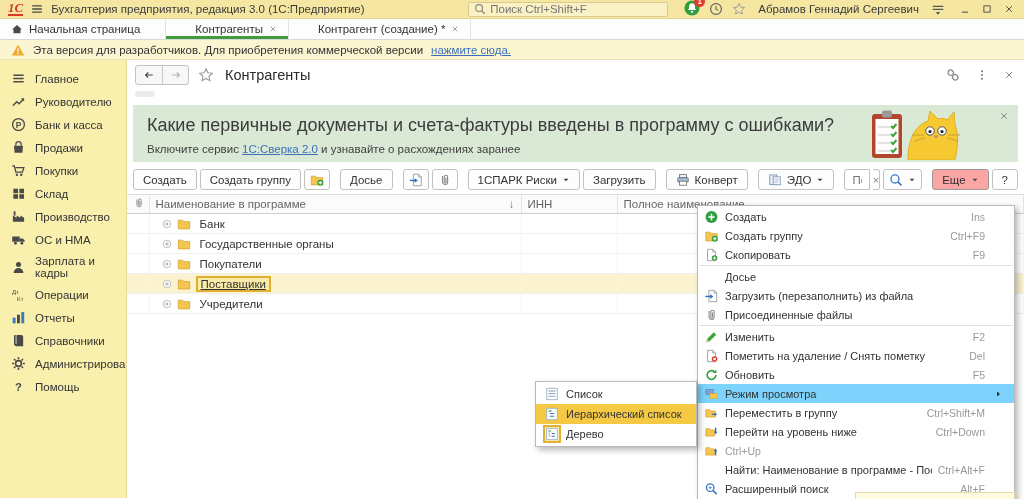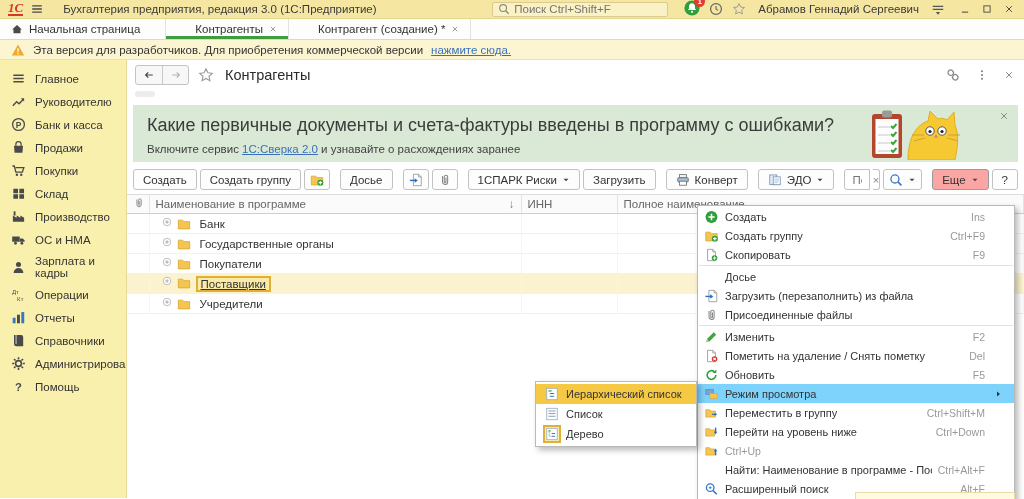--- a/index.html
+++ b/index.html
@@ -9,22 +9,22 @@
   .ic { display:inline-flex; width:14px; height:14px; flex:none; align-items:center; justify-content:center; }
   .ic svg { width:100%; height:100%; display:block; }
   .ic12 { width:12px; height:12px; } .ic10 { width:10px; height:10px; } .ic8 { width:8px; height:8px; }
   .ic16 { width:16px; height:16px; }
 
   
   .titlebar { height:19px; background:#F5E7A2; display:flex; align-items:center; gap:7px;
               padding:0 6px 0 8px; border-bottom:1px solid #E6D78F; }
   .logo-1c { color:#D6392C; font-weight:bold; font-style:italic; font-size:13px;
              font-family:"Liberation Serif", serif; border-bottom:2px solid #D6392C; line-height:12px; }
-  .win-title { color:#3a3a3a; margin-left:12px; white-space:nowrap; }
-  .tb-search { margin-left:auto; width:176px; height:15px; background:#FAF2C4; border:1px solid #DBCB8E;
+  .win-title { color:#3a3a3a; margin-left:0; white-space:nowrap; }
+  .tb-search { margin-left:auto; width:200px; height:15px; background:#FAF2C4; border:1px solid #DBCB8E;
                border-radius:2px; display:flex; align-items:center; gap:4px; padding:0 5px; }
   .tb-search input { border:none; outline:none; background:transparent; font:inherit; color:#8a8a8a; width:100%; }
   .tb-right { display:flex; align-items:center; gap:9px; margin-left:9px; }
   .bell-wrap { position:relative; }
   .badge { position:absolute; top:-4px; right:-5px; background:#E33B2F; color:#fff; font-size:8px;
            min-width:11px; height:11px; border-radius:6px; display:flex; align-items:center;
            justify-content:center; padding:0 2px; font-weight:bold; }
   .user-name { color:#3a3a3a; white-space:nowrap; margin:0 3px; }
   .winctl { display:flex; align-items:center; gap:12px; margin-left:8px; padding-right:4px; }
 
@@ -80,21 +80,21 @@
 
   
   .table-wrap { flex:1; position:relative; }
   table { border-collapse:collapse; width:100%; table-layout:fixed; }
   th { height:19px; font-weight:normal; color:#666; text-align:left; padding:0 6px;
        border-right:1px solid #E3E3E3; border-bottom:1px solid #CFCFCF; border-top:1px solid #DDD; background:#FBFBFB; }
   th .thflex { display:flex; align-items:center; }
   th .thflex .spacer { flex:1; }
   td { height:20px; border-bottom:1px solid #F1F1F1; border-right:1px solid #F5F5F5; padding:0 4px;
        white-space:nowrap; overflow:hidden; }
-  .namecell { display:flex; gap:5px; padding-left:8px; }
+  .namecell { display:flex; align-items:center; gap:5px; padding-left:8px; }
   tr.selected td { background:#FBF3CF; }
   .rowname { padding:1px 4px; }
   .rowname.boxed { border:2px solid #E2AF35; background:#FAEBA8; padding:0 3px;text-decoration:underline; }
   .sortmark { color:#777; }
 
   
   .menu { position:absolute; left:697px; top:205px; width:318px; background:#fff; border:1px solid #B9B9B9;
           box-shadow:3px 3px 6px rgba(0,0,0,.28); z-index:40; padding:1px 0 4px; }
   .mi { height:19px; display:flex; align-items:center; gap:6px; padding:0 8px 0 6px; font-size:11px; }
   .mi .ic { width:15px; }
@@ -905,38 +905,38 @@
       <span class="ic ic8" style="visibility: hidden;">
         <svg viewBox="0 0 16 16">
           <path d="M5 3l6 5-6 5z" fill="#333"></path>
         </svg>
       </span>
     </div>
   </div>
 
 <div class="submenu">
 
-<div class="smi hl">
+<div class="smi">
+      <span class="ic">
+        <svg viewBox="0 0 16 16">
+          <rect x="2" y="1.5" width="12" height="13" fill="#fff" stroke="#9ab0c4"></rect>
+          <path d="M4 4.5h8M4 7.5h8M4 10.5h8" stroke="#8aa0b8" stroke-width="1.2"></path>
+        </svg>
+      </span>
+      <span>Список</span>
+    </div>
+    <div class="smi hl">
       <span class="ic">
         <svg viewBox="0 0 16 16">
           <rect x="2" y="1.5" width="12" height="13" fill="#fff" stroke="#9ab0c4"></rect>
           <path d="M4 4.5h3.5" stroke="#2E9F3C" stroke-width="1.4"></path>
           <path d="M5.5 7.5h5M5.5 10.5h5" stroke="#3a76c4" stroke-width="1.2"></path>
         </svg>
       </span>
       <span>Иерархический список</span>
-    </div>
-    <div class="smi">
-      <span class="ic">
-        <svg viewBox="0 0 16 16">
-          <rect x="2" y="1.5" width="12" height="13" fill="#fff" stroke="#9ab0c4"></rect>
-          <path d="M4 4.5h8M4 7.5h8M4 10.5h8" stroke="#8aa0b8" stroke-width="1.2"></path>
-        </svg>
-      </span>
-      <span>Список</span>
     </div>
     <div class="smi">
       <span class="ic curbox">
         <svg viewBox="0 0 16 16">
           <rect x="2" y="1.5" width="12" height="13" fill="#fff" stroke="#9ab0c4"></rect>
           <path d="M4 4.5h2.5" stroke="#2E9F3C" stroke-width="1.4"></path>
           <path d="M4.8 4.5v6h2" fill="none" stroke="#9ab0c4" stroke-width=".9"></path>
           <path d="M7.5 7.5h4M7.5 10.5h4" stroke="#3a76c4" stroke-width="1.2"></path>
         </svg>
       </span>

